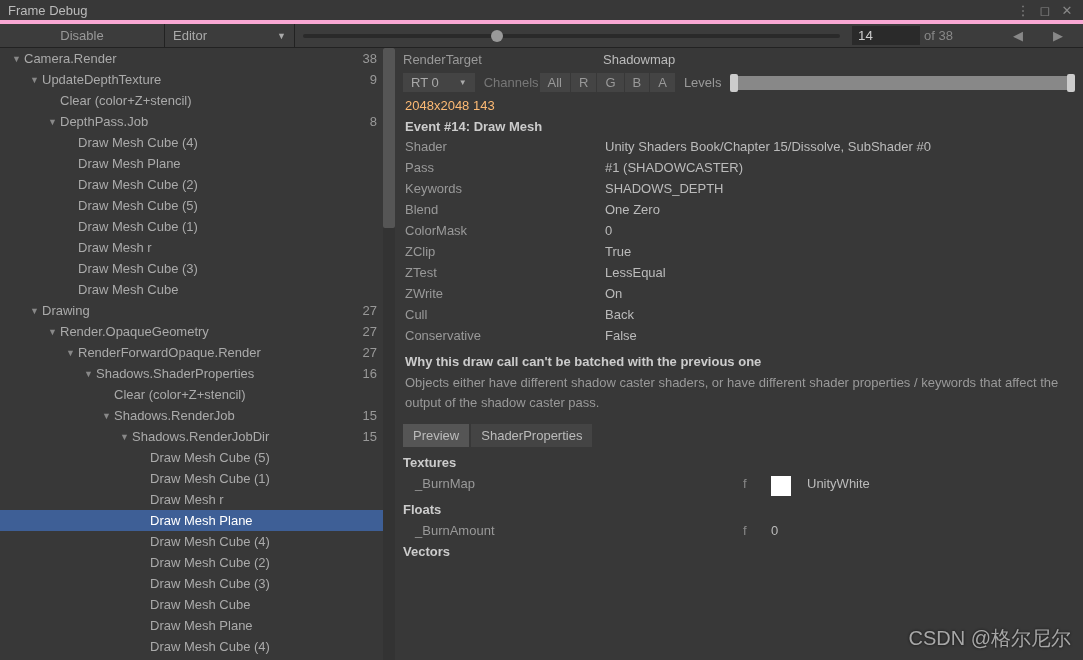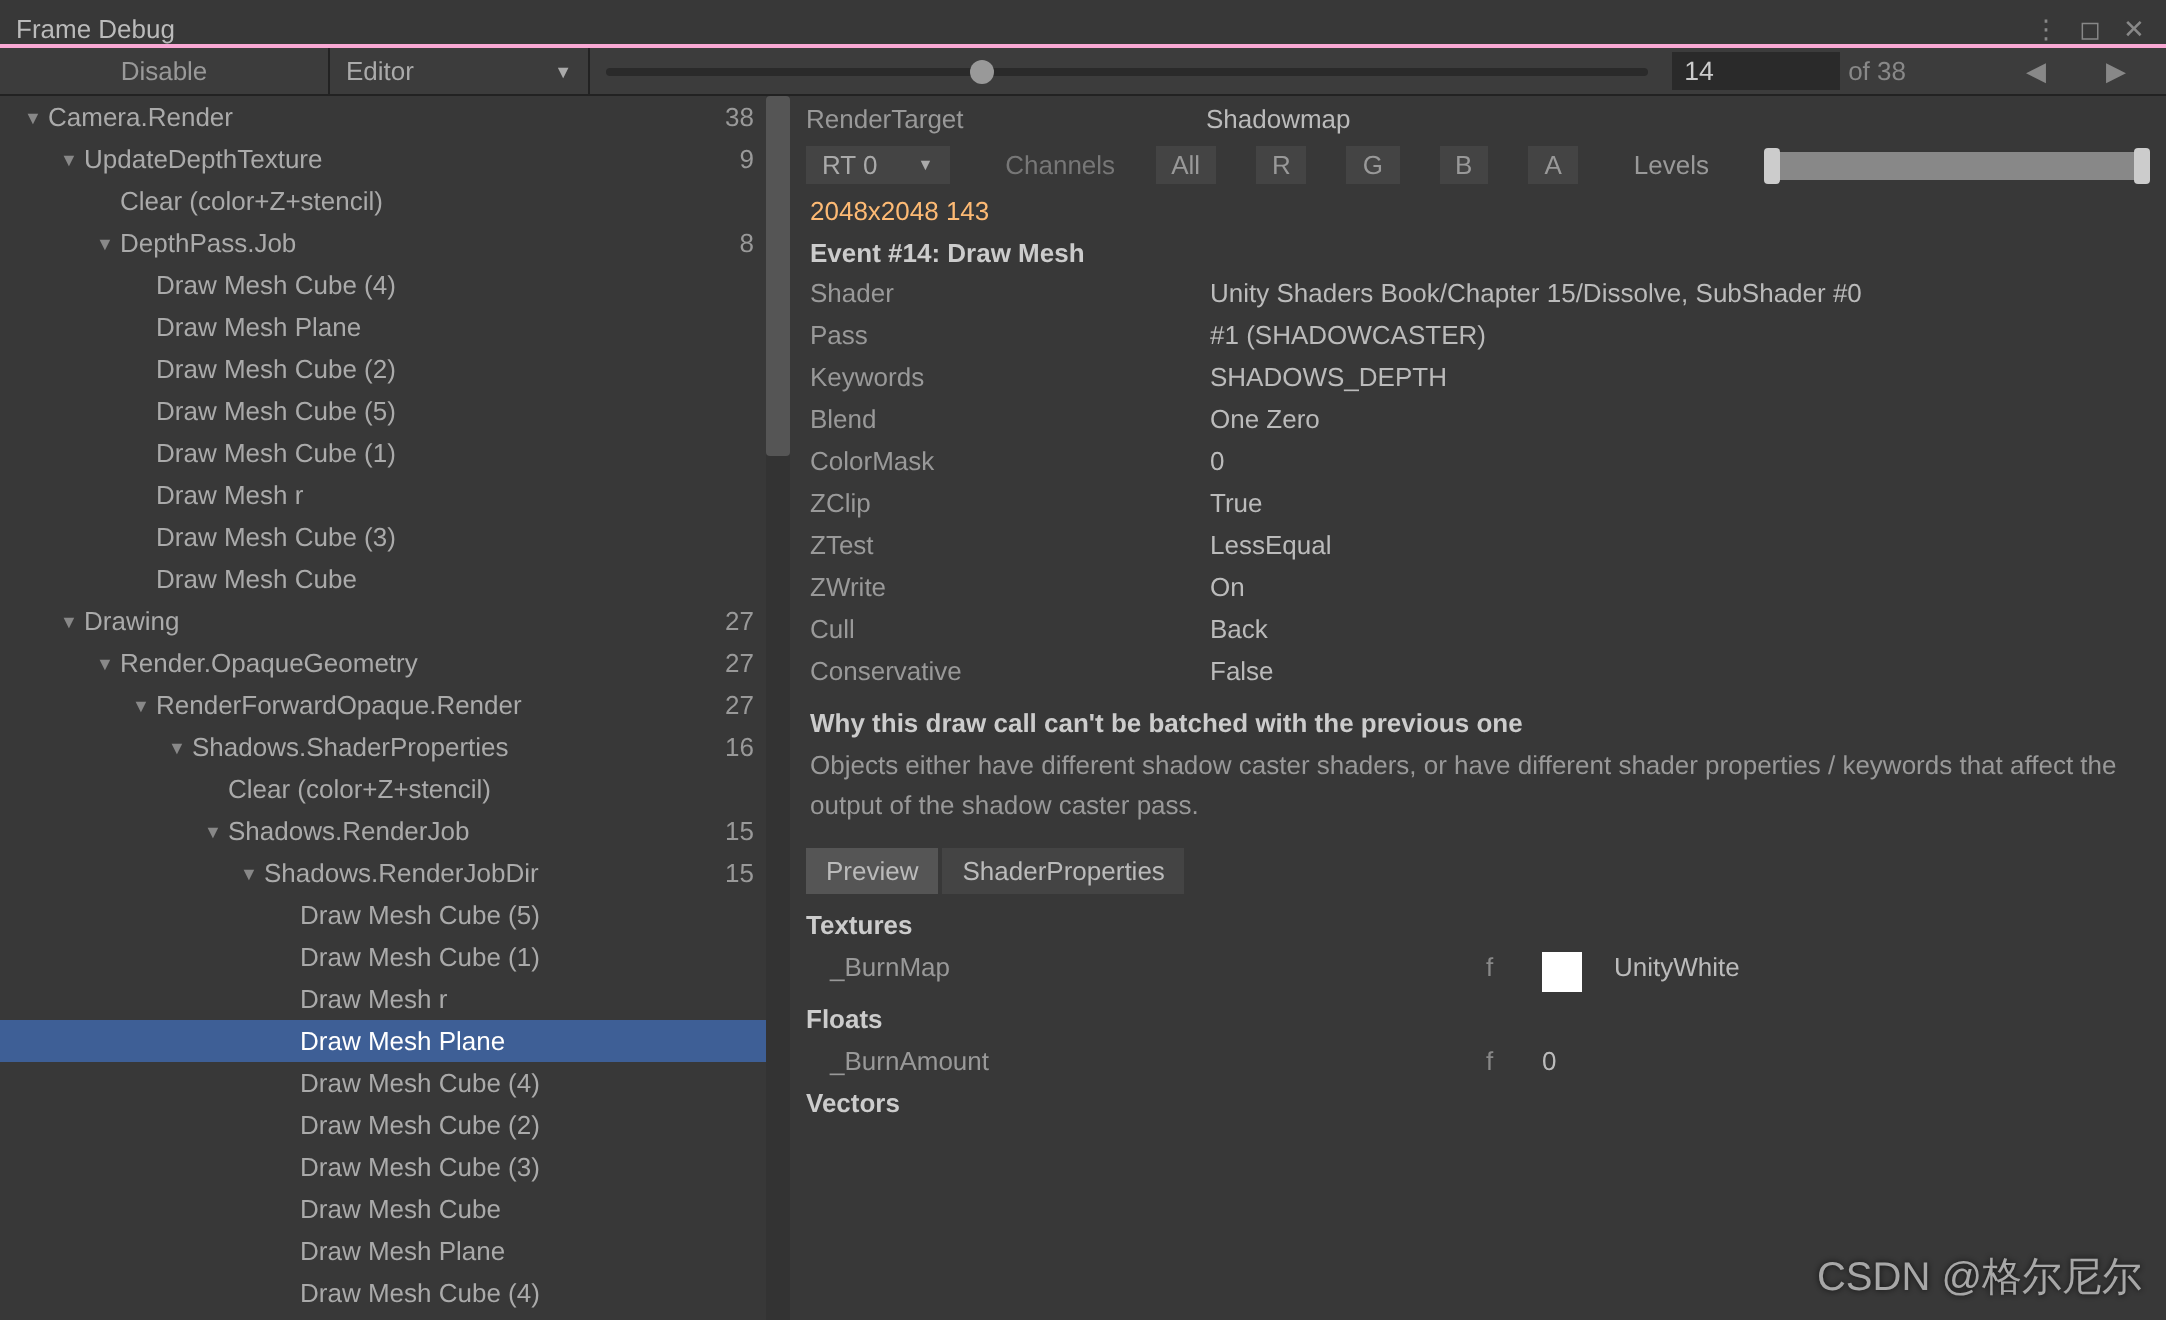--- a/index.html
+++ b/index.html
@@ -1,44 +1,44 @@
 <!DOCTYPE html>
 <html><head>
 <meta charset="utf-8">
 <style>
 * { margin: 0; padding: 0; box-sizing: border-box; font-family: Arial, sans-serif; }
 body { background: #383838; color: #aaa; font-size: 13px; width: 1083px; height: 660px; overflow: hidden; }
 .window { display: flex; flex-direction: column; height: 100%; }
-.titlebar { background: #383838; height: 24px; display: flex; align-items: flex-end; padding: 0 8px; border-bottom: 2px solid #f9a8d4; }
+.titlebar { background: #383838; height: 24px; display: flex; align-items: center; padding: 0 8px; border-bottom: 4px solid #f9a8d4; }
 .titlebar-text { color: #bbb; font-size: 13px; }
 .titlebar-right { margin-left: auto; display: flex; gap: 6px; align-items: center; }
 .titlebar-icon { width: 16px; height: 16px; display: flex; align-items: center; justify-content: center; color: #888; }
 .toolbar { background: #3c3c3c; height: 24px; display: flex; align-items: center; border-bottom: 1px solid #222; }
 .btn-disable { width: 165px; text-align: center; color: #999; height: 24px; line-height: 24px; border-right: 1px solid #222; }
 .dropdown-editor { width: 130px; padding: 0 8px; height: 24px; display: flex; align-items: center; justify-content: space-between; border-right: 1px solid #222; }
 .slider-track { flex: 1; height: 4px; background: #2a2a2a; margin: 0 8px; position: relative; border-radius: 2px; }
 .slider-thumb { position: absolute; width: 12px; height: 12px; background: #999; border-radius: 50%; top: -4px; left: 35%; }
-.frame-input { width: 84px; background: #2a2a2a; color: #ccc; padding: 2px 6px; border: none; margin: 0 4px; }
+.frame-input { width: 68px; background: #2a2a2a; color: #ccc; padding: 2px 6px; border: none; margin: 0 4px; }
 .frame-total { color: #888; margin-right: 20px; }
 .nav-arrows { display: flex; gap: 30px; margin-right: 20px; margin-left: 40px; }
 .nav-arrow { color: #888; cursor: pointer; }
 .body-split { display: flex; flex: 1; overflow: hidden; }
 .left-panel { width: 395px; background: #383838; overflow-y: auto; position: relative; }
 .scrollbar-v { position: absolute; right: 0; top: 0; width: 12px; height: 100%; background: #333; }
 .scrollbar-thumb { width: 100%; height: 180px; background: #555; border-radius: 2px; }
 .tree-row { display: flex; align-items: center; height: 21px; padding-right: 18px; }
 .tree-row.selected { background: #3e5f96; color: #fff; }
 .tree-label { flex: 1; }
 .tree-count { color: #999; }
 .foldout { display: inline-block; width: 10px; margin-right: 2px; color: #888; font-size: 9px; }
 .right-panel { flex: 1; background: #383838; padding: 0; overflow-y: auto; }
 .rt-header { display: flex; align-items: center; padding: 4px 8px; }
 .rt-label { width: 200px; color: #999; }
 .rt-value { color: #bbb; }
-.channels-row { display: flex; align-items: center; padding: 2px 8px; gap: 20px; }
+.channels-row { display: flex; align-items: center; padding: 2px 8px; gap: 1px; }
 .rt-dropdown { background: #444; padding: 2px 8px; display: flex; align-items: center; gap: 20px; }
 .ch-label { color: #777; margin-left: 8px; }
 .ch-btn { background: #444; color: #999; padding: 2px 8px; }
 .levels-label { margin-left: 8px; color: #999; }
 .levels-bar { flex: 1; height: 14px; background: #888; margin-left: 8px; border-radius: 2px; display: flex; align-items: center; }
 .levels-thumb-l { width: 8px; height: 18px; background: #ccc; border-radius: 2px; }
 .levels-thumb-r { width: 8px; height: 18px; background: #ccc; border-radius: 2px; margin-left: auto; }
 .dim-text { padding: 4px 10px; color: #fdba74; }
 .event-header { padding: 2px 10px; font-weight: bold; color: #ccc; }
 .prop-row { display: flex; padding: 3px 10px; }

